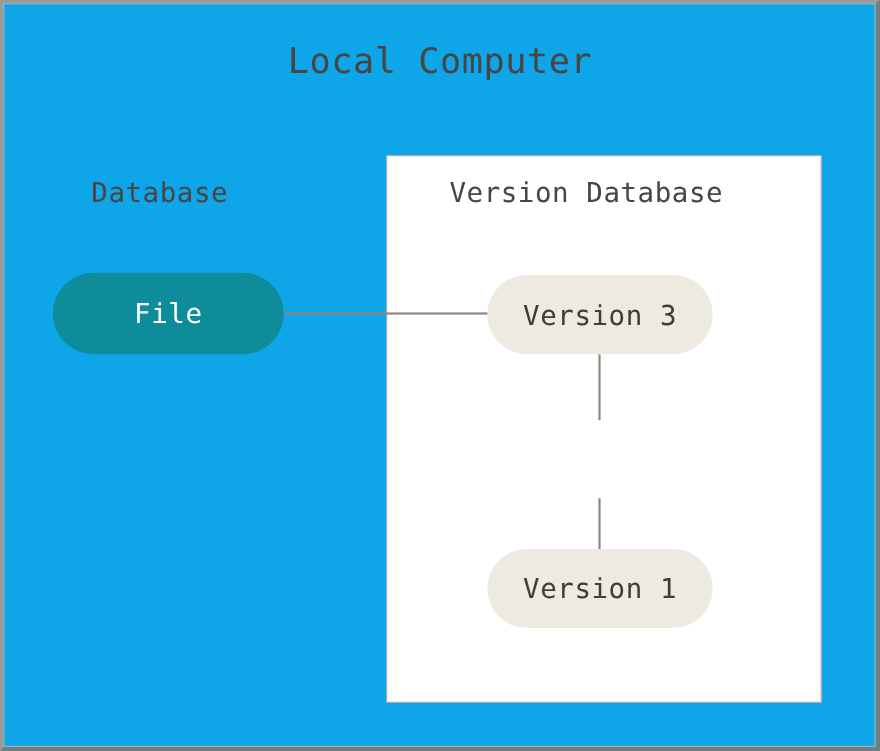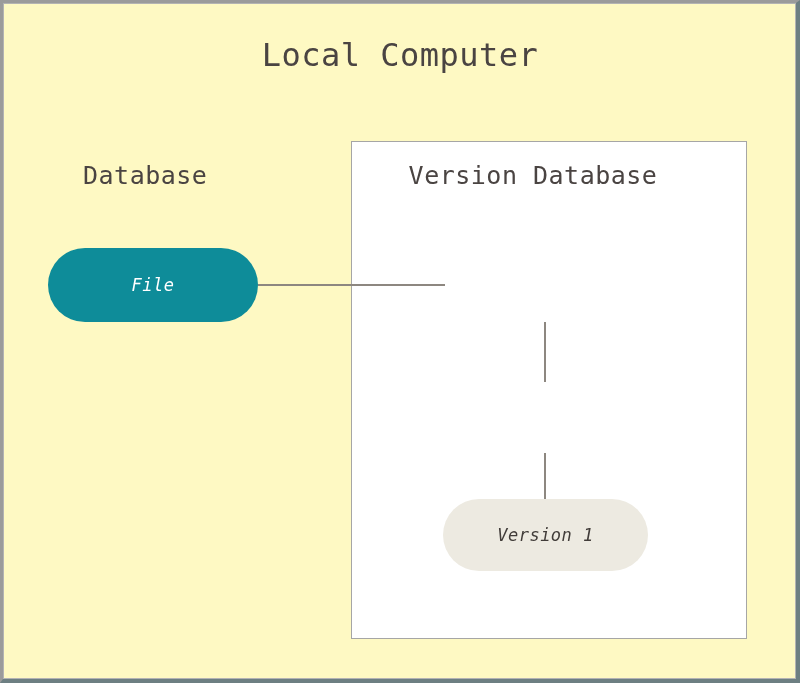--- a/index.html
+++ b/index.html
@@ -10,21 +10,21 @@
   }
   body {
     font-family: "DejaVu Sans Mono", monospace;
   }
 
   #canvas {
     position: relative;
     width: 800px;
     height: 683px;
     overflow: hidden;
-    background: #fef9c3;
+    background: #0ea5e9;
     box-sizing: border-box;
   }
 
   
   .outer-frame {
     position: absolute;
     left: 0;
     top: 0;
     width: 800px;
     height: 683px;
@@ -110,24 +110,23 @@
   }
 
   
   .node {
     position: absolute;
     box-sizing: border-box;
     display: flex;
     align-items: center;
     justify-content: center;
     border-radius: 999px;
-    font-size: 17px;
+    font-size: 25px;
     letter-spacing: 0.5px;
     white-space: pre;
-    font-style: italic;
   }
   .node-file {
     left: 48px;
     top: 248px;
     width: 210px;
     height: 74px;
     background: #0e8c99;
     color: #ffffff;
   }
   .node-version {
@@ -155,20 +154,21 @@
   <div class="connector connector-v" style="left:544px; top:453px; height:59px;"></div>
 
   <div class="diagram-title">Local Computer</div>
 
   <div class="checkout-label">Database</div>
 
   <div class="vdb-title">Version Database</div>
 
   <div class="node node-file">File</div>
 
+  <div class="node node-version node-v3">Version 3</div>
 
 
   <div class="node node-version node-v1">Version 1</div>
 
   <div class="outer-frame"></div>
   <div class="outer-frame-inner"></div>
 
 </div>
 
 </body></html>

